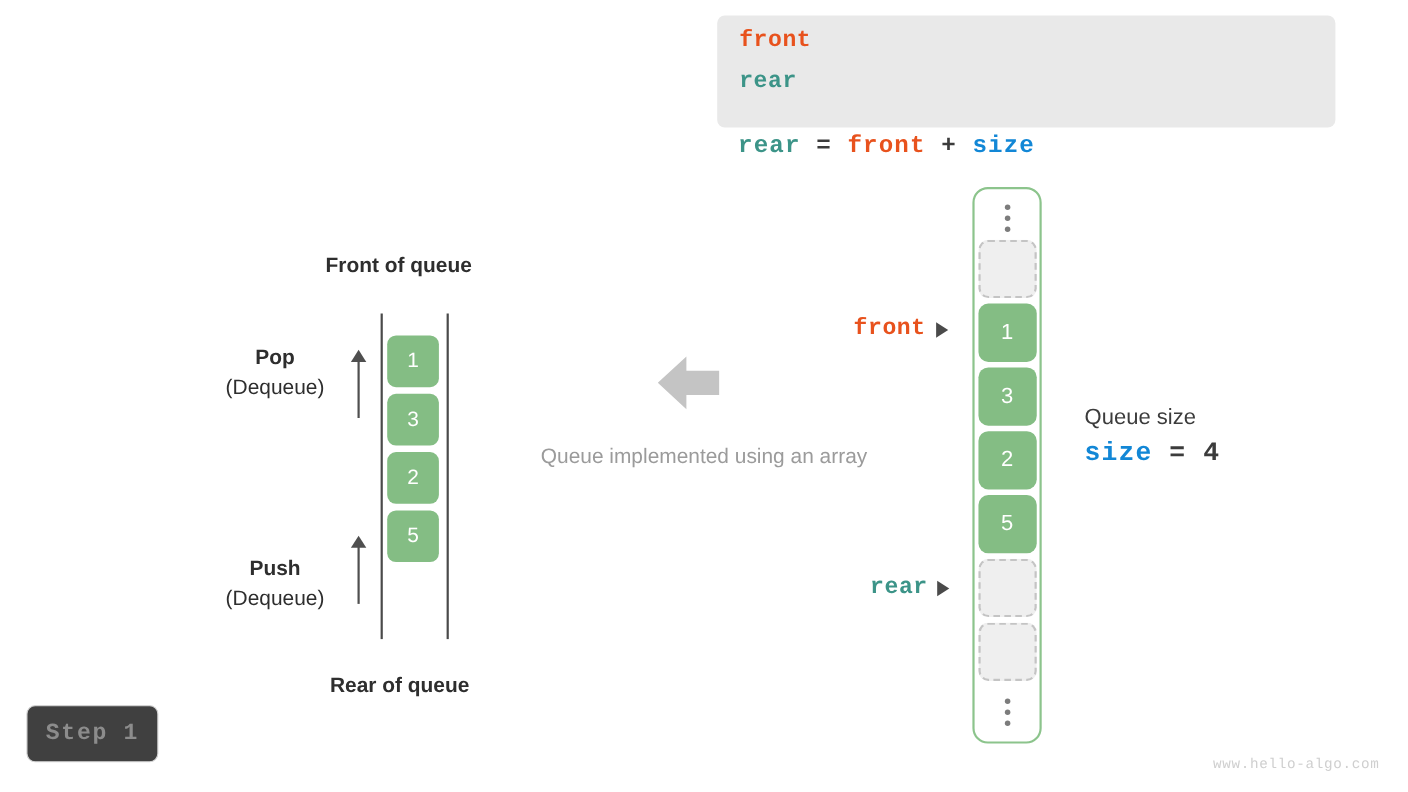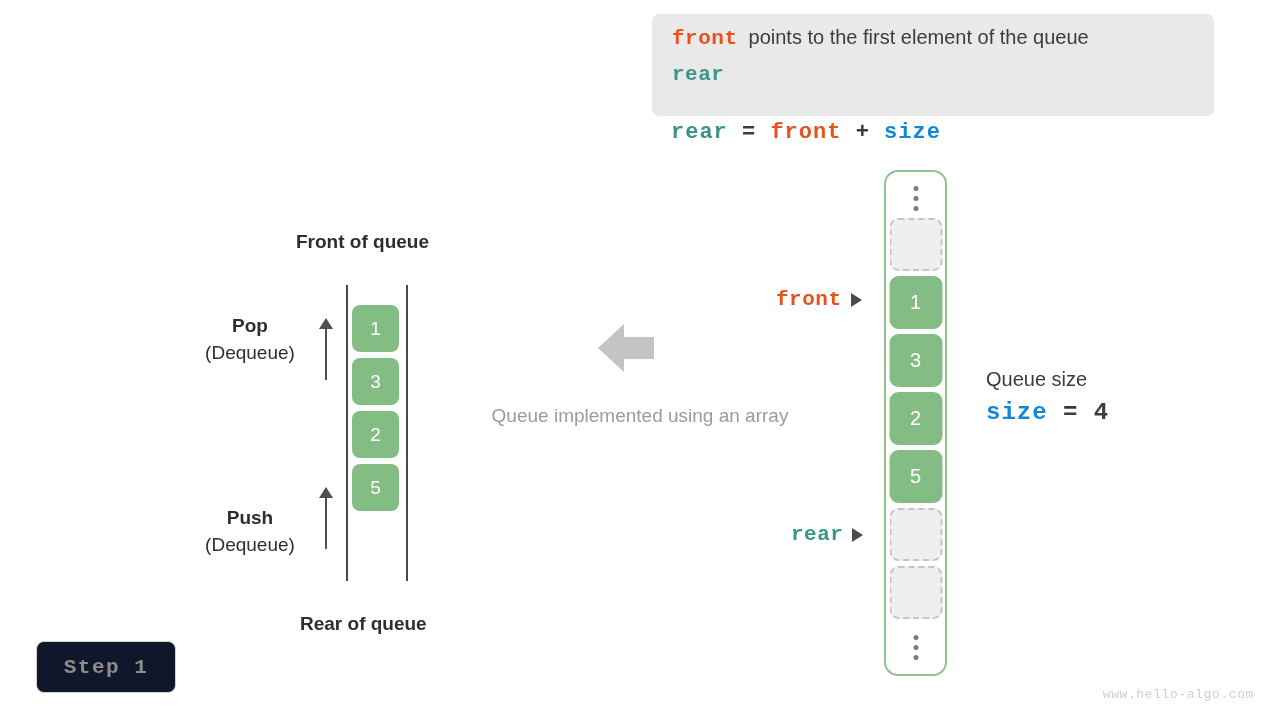--- a/index.html
+++ b/index.html
@@ -232,25 +232,25 @@
     font-family: "Liberation Mono", monospace;
     font-weight: bold;
     font-size: 24px;
     letter-spacing: 1px;
   }
   #queue-size-expr .val { color: #3c3c3c; }
 
   
   #step-badge {
     position: absolute;
-    left: 36px; top: 641px;
-    width: 140px; height: 52px;
+    left: 24px; top: 641px;
+    width: 120px; height: 52px;
     border: 1.4px solid #d2d2d2;
     border-radius: 8px;
-    background: #0f172a;
+    background: #404040;
     display: flex;
     align-items: center;
     justify-content: center;
     font-family: "Liberation Mono", monospace;
     font-weight: bold;
     font-size: 21px;
     color: #8c8c8c;
     letter-spacing: 1.5px;
   }
 
@@ -263,21 +263,20 @@
     color: #cfcfcf;
     letter-spacing: 0.6px;
   }
 </style>
 </head>
 <body>
 
 <div id="legend-box">
   <div class="legend-row">
     <span class="legend-kw kw-front">front</span>
-    <span class="legend-txt">points to the first element of the queue</span>
   </div>
   <div class="legend-row">
     <span class="legend-kw kw-rear">rear</span>
   </div>
 </div>
 
 <div id="formula">
   <span class="kw-rear">rear</span>
   <span class="op">=</span>
   <span class="kw-front">front</span>

